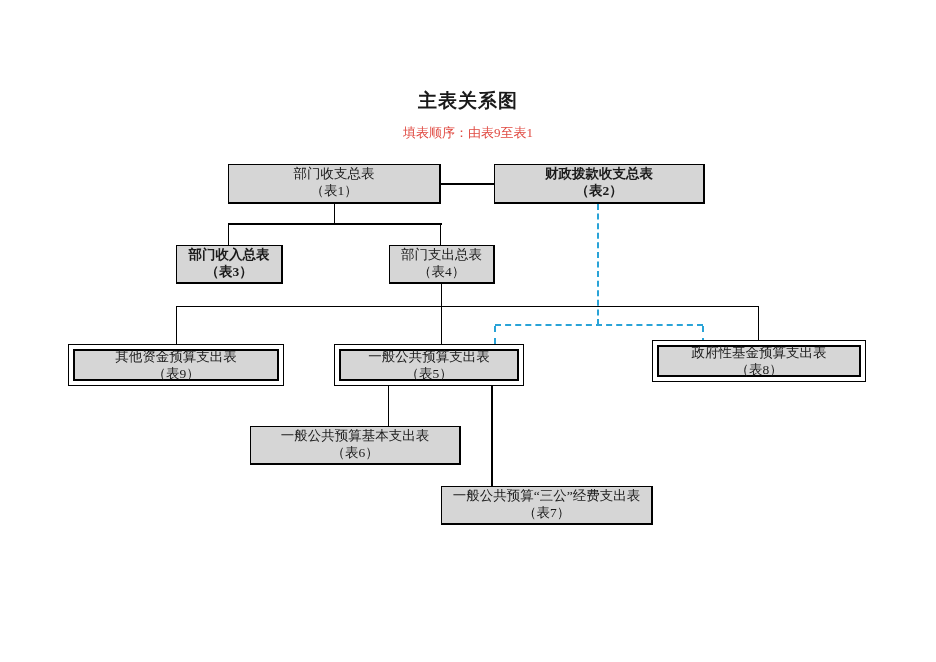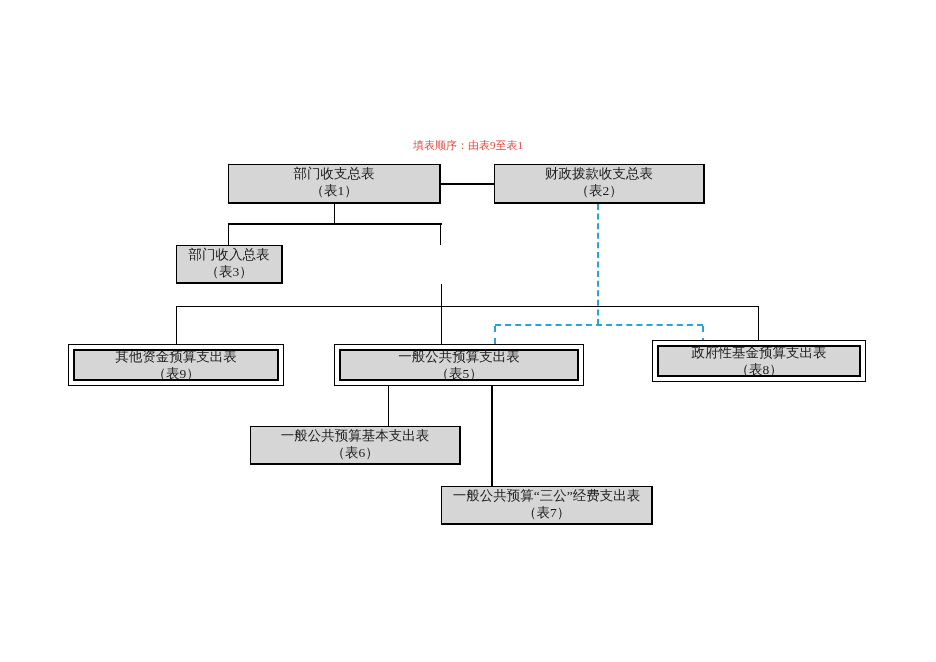--- a/index.html
+++ b/index.html
@@ -5,22 +5,22 @@
   html,body{margin:0;padding:0;background:#ffffff;}
   .canvas{
     position:relative;width:936px;height:662px;background:#ffffff;overflow:hidden;
     font-family:"Liberation Serif","DejaVu Serif",serif;color:#1a1a1a;
   }
   .title{
     position:absolute;left:0;top:88px;width:936px;text-align:center;
     font-size:19px;font-weight:bold;letter-spacing:1px;
   }
   .subtitle{
-    position:absolute;left:0;top:138px;width:936px;text-align:center;
-    font-size:11px;color:#e04a42;
+    position:absolute;left:0;top:124px;width:936px;text-align:center;
+    font-size:13px;color:#e04a42;
   }
   
   .box{
     position:absolute;box-sizing:border-box;background:#d6d6d6;
     border:1px solid #000;border-right-width:2px;border-bottom-width:2px;
     display:flex;flex-direction:column;align-items:center;justify-content:flex-start;
     font-size:13.5px;line-height:17px;text-align:center;
   }
   
   .dbox{
@@ -32,25 +32,25 @@
     border:2px solid #000;
     display:flex;flex-direction:column;align-items:center;justify-content:center;
     font-size:13.5px;line-height:17px;text-align:center;
   }
   .line{position:absolute;background:#000;}
   .dash-v{position:absolute;width:0;border-left:2px dashed #29a3d7;}
   .dash-h{position:absolute;height:0;border-top:2px dashed #29a3d7;}
 
   
   .b1{left:228px;top:164px;width:213px;height:40px;}
-  .b2{left:494px;top:164px;width:211px;height:40px;}
-  .b3{left:176px;top:245px;width:107px;height:39px;}
+  .b2{left:494px;top:164px;width:211px;height:40px;font-weight:bold;}
+  .b3{left:176px;top:245px;width:107px;height:39px;font-weight:bold;}
   .b4{left:389px;top:245px;width:106px;height:39px;}
   .b9{left:68px; top:344px;width:216px;height:42px;}
-  .b5{left:334px;top:344px;width:250px;height:42px;}
+  .b5{left:334px;top:344px;width:190px;height:42px;}
   .b8{left:652px;top:340px;width:214px;height:42px;}
   .b6{left:230px;top:426px;width:211px;height:39px;margin-left:20px;}
   .b7{left:441px;top:486px;width:212px;height:39px;}
 
   
   .l-h12  {left:441px;top:183px;width:53px;height:2px;}
   .l-v1   {left:334px;top:204px;width:1px;height:20px;}
   .l-hbar {left:228px;top:223px;width:214px;height:2px;}
   .l-v3   {left:228px;top:225px;width:1px;height:20px;}
   .l-v4   {left:440px;top:225px;width:1px;height:20px;}
@@ -66,20 +66,21 @@
   .d-v2 {left:597px;top:204px;height:121px;}
   .d-h  {left:495px;top:324px;width:208px;}
   .d-vl {left:494px;top:326px;height:18px;}
   .d-vr {left:702px;top:326px;height:18px;}
 </style>
 </head>
 <body>
 
 <div class="canvas">
 
+  <div class="title">主表关系图</div>
   <div class="subtitle">填表顺序：由表9至表1</div>
 
   <div class="line l-h12"></div>
   <div class="line l-v1"></div>
   <div class="line l-hbar"></div>
   <div class="line l-v3"></div>
   <div class="line l-v4"></div>
   <div class="line l-v4b"></div>
   <div class="line l-hrow3"></div>
   <div class="line l-v9"></div>
@@ -101,20 +102,24 @@
   <div class="box b2">
     <div>财政拨款收支总表</div>
     <div>（表2）</div>
   </div>
 
   <div class="box b3">
     <div>部门收入总表</div>
     <div>（表3）</div>
   </div>
 
+  <div class="box b4">
+    <div>部门支出总表</div>
+    <div>（表4）</div>
+  </div>
 
   <div class="dbox b9">
     <div class="inner">
       <div>其他资金预算支出表</div>
       <div>（表9）</div>
     </div>
   </div>
 
   <div class="dbox b5">
     <div class="inner">

